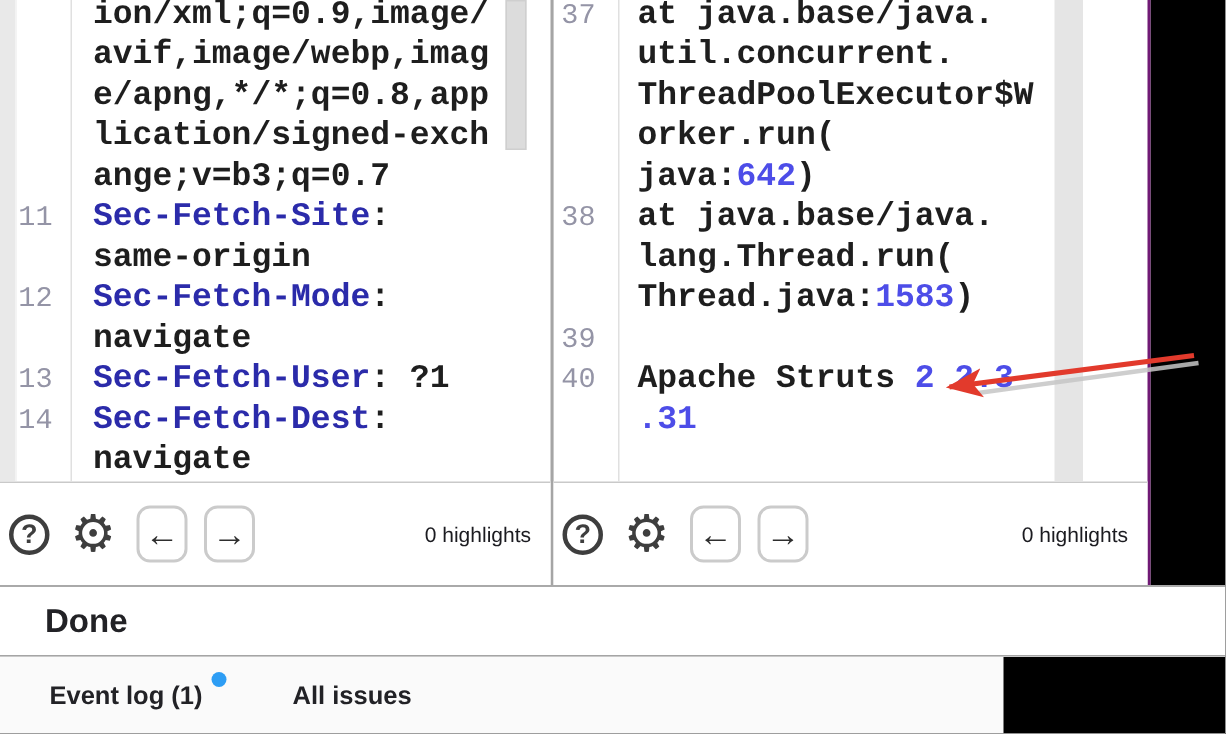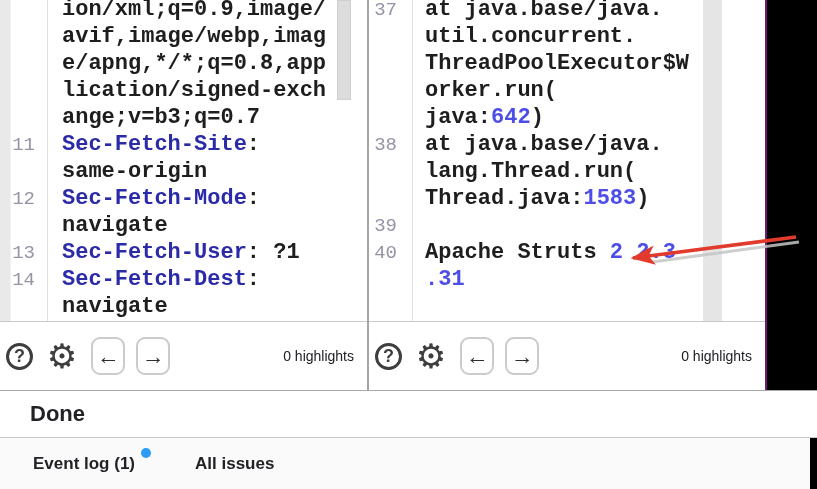--- a/index.html
+++ b/index.html
@@ -48,21 +48,21 @@
            box-sizing:border-box;}
   .highlights{margin-left:auto;margin-right:13px;font-size:14px;font-weight:400;color:#1b1b20;}
 
   
   .hline{position:absolute;left:0;width:817px;height:1px;}
   #hline-top{top:390px;background:#a9a9a9;}
   #hline-mid{top:437px;background:#c9c9c9;}
   .status-row{position:absolute;left:0;top:391px;width:817px;height:46px;background:#fff;
               display:flex;align-items:center;}
   .status-done{margin-left:30px;font-size:22px;font-weight:700;color:#222226;}
-  .tabs-row{position:absolute;left:0;top:438px;width:810px;height:51px;background:#fafafa;
+  .tabs-row{position:absolute;left:0;top:438px;width:669px;height:51px;background:#fafafa;
             display:flex;align-items:center;}
   .tab{font-size:17px;font-weight:700;color:#222226;}
   .tab-event{margin-left:33px;position:relative;}
   .dot{position:absolute;top:-6px;right:-16px;width:10px;height:10px;border-radius:50%;}
   .tab-issues{margin-left:60px;}
 
   
   .arrow-layer{position:absolute;left:0;top:0;width:817px;height:489px;pointer-events:none;z-index:9;}
 </style>
 </head>

